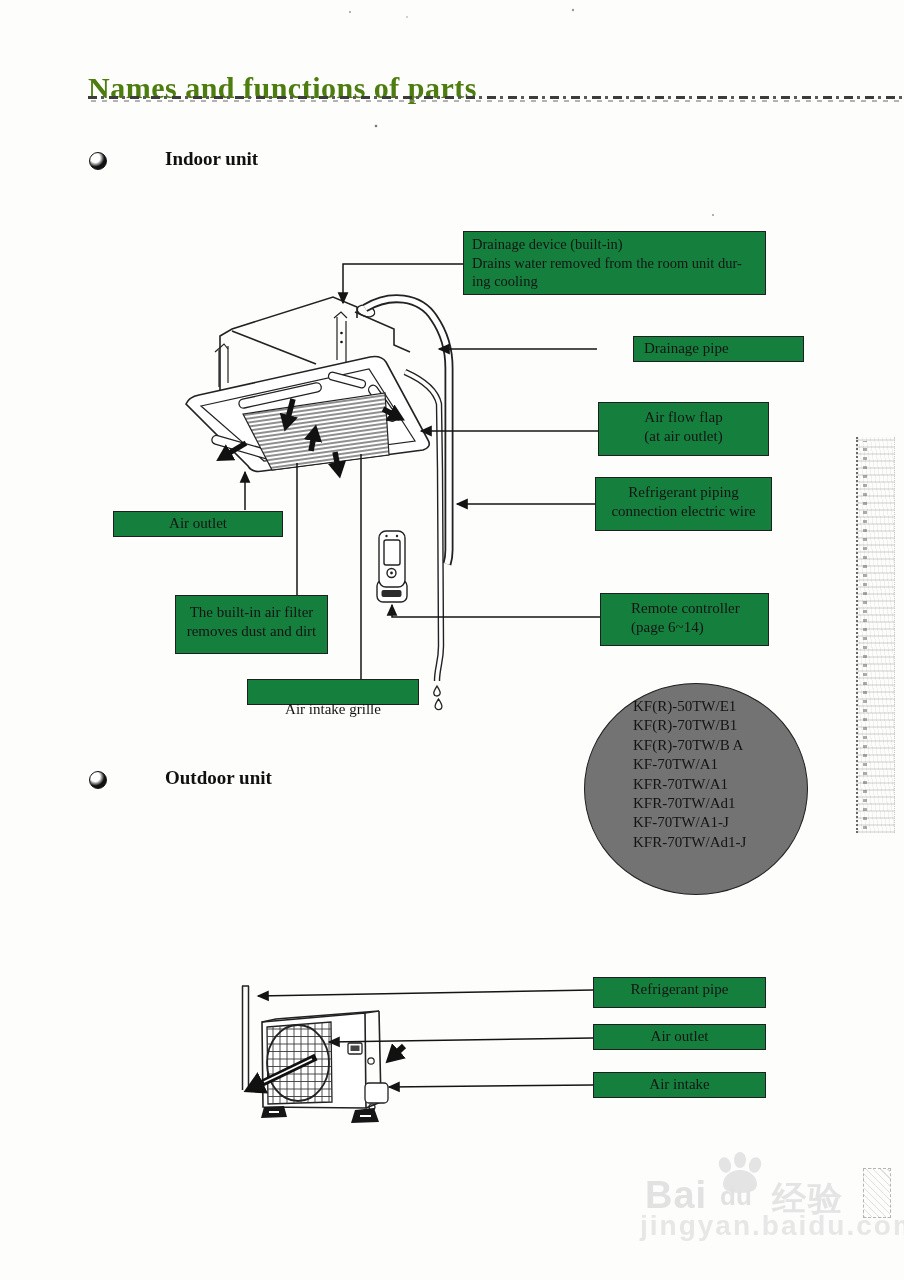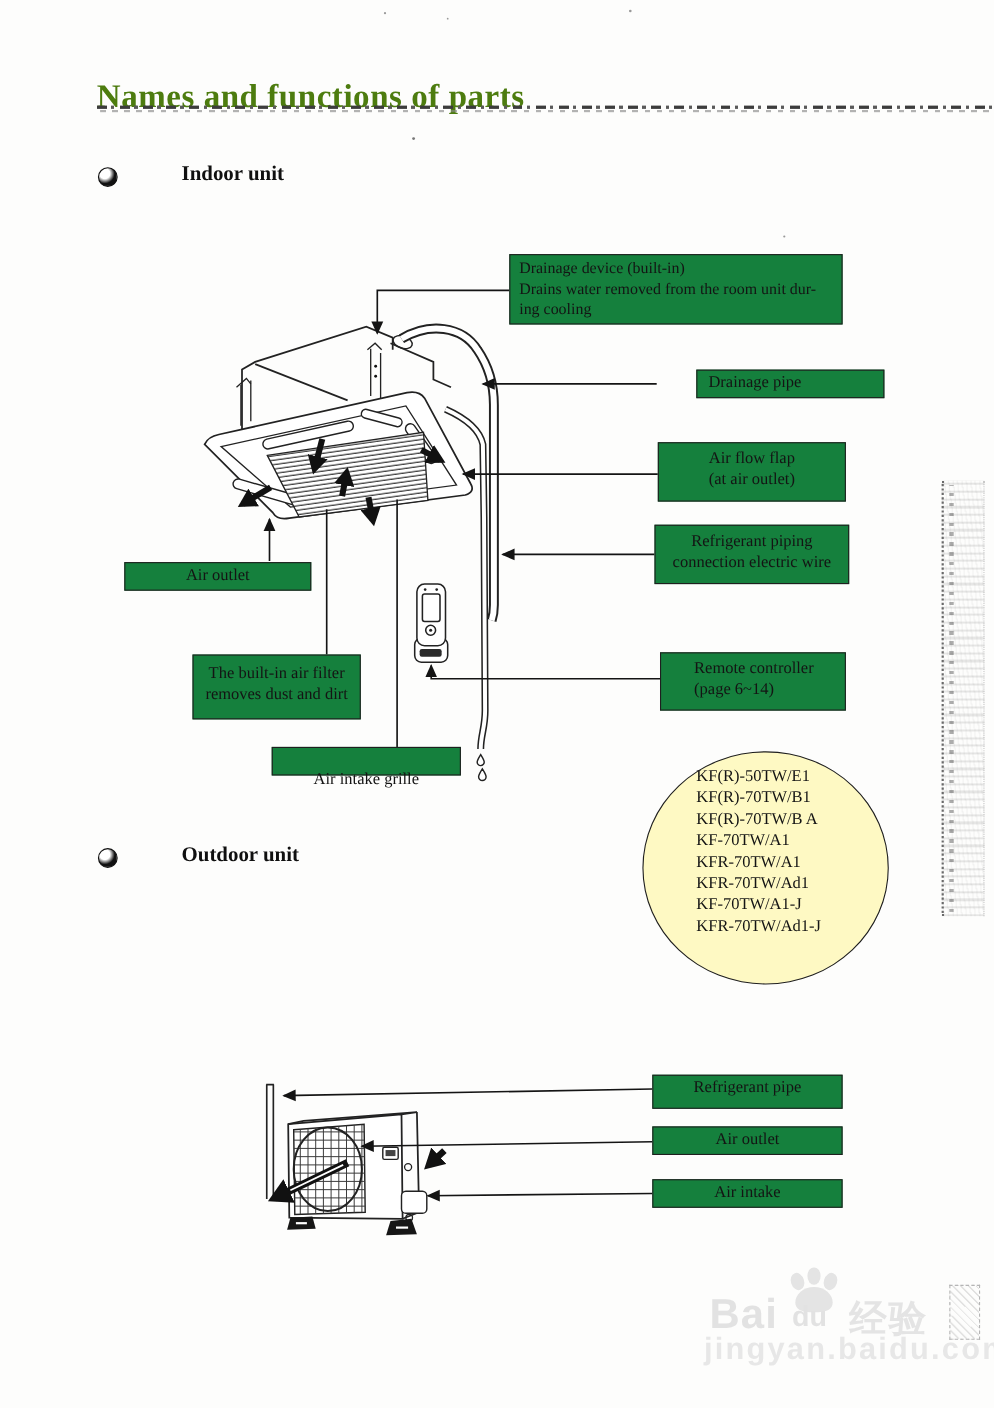--- a/index.html
+++ b/index.html
@@ -22,21 +22,21 @@
     background:radial-gradient(circle at 33% 30%, #fff 0 30%, #111 58%);}
   
   .cbox{
     background:#15803d;border:1.6px solid #1f1f1f;font-size:15px;line-height:1.28;
     color:#141414;box-sizing:border-box;z-index:3;
   }
   .pre{white-space:pre-line;}
   .tc{text-align:center;}
   
   .mcircle{left:584px;top:683px;width:224px;height:212px;border:1.6px solid #1f1f1f;
-    border-radius:50%;background:#fef9c3;z-index:3;box-sizing:border-box;}
+    border-radius:50%;background:#737373;z-index:3;box-sizing:border-box;}
   .mlist{position:absolute;left:48px;top:13px;font-size:15px;line-height:19.4px;color:#141414;}
   
   .art{left:0;top:0;z-index:1;}
   
   .strip{left:856px;top:437px;width:36px;height:396px;z-index:2;
     border-left:2px dotted #6a6a6a;border-right:1px dotted #c9c9c9;
     background:
       repeating-linear-gradient(0deg, rgba(0,0,0,.09) 0 2px, transparent 2px 7px),
       repeating-linear-gradient(83deg, rgba(0,0,0,.05) 0 1px, transparent 1px 4px);
   }

